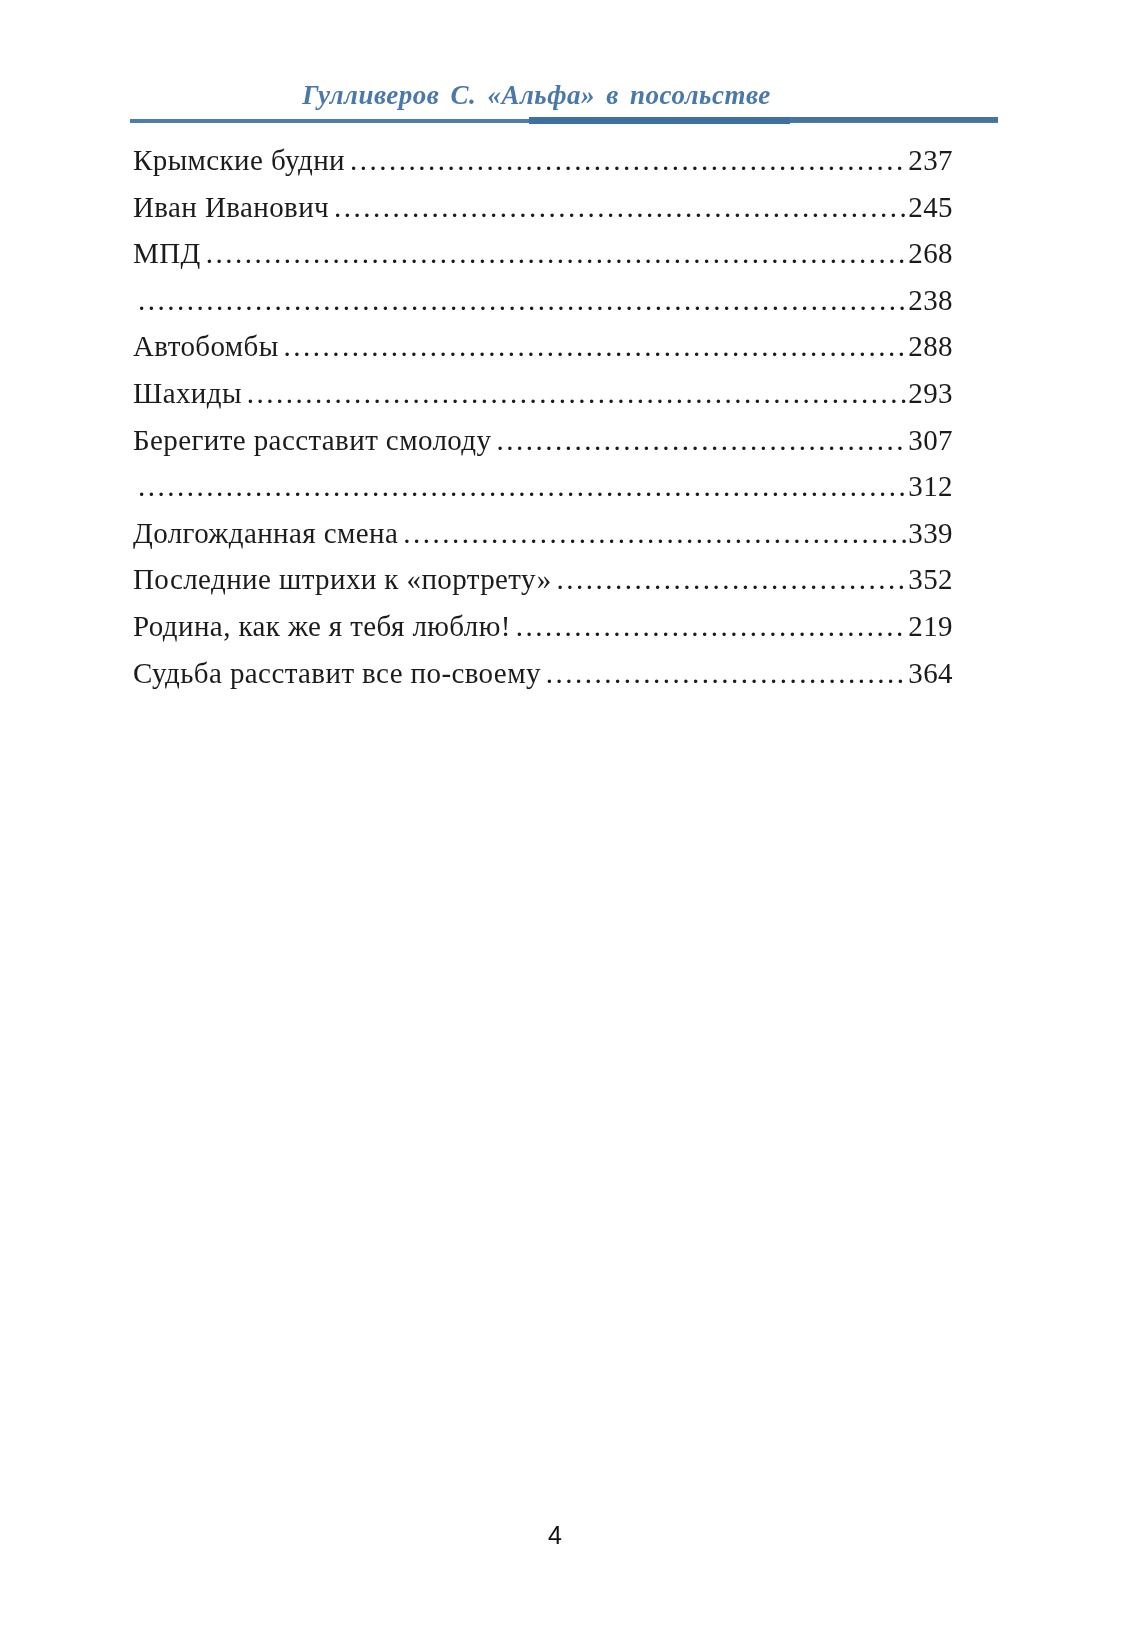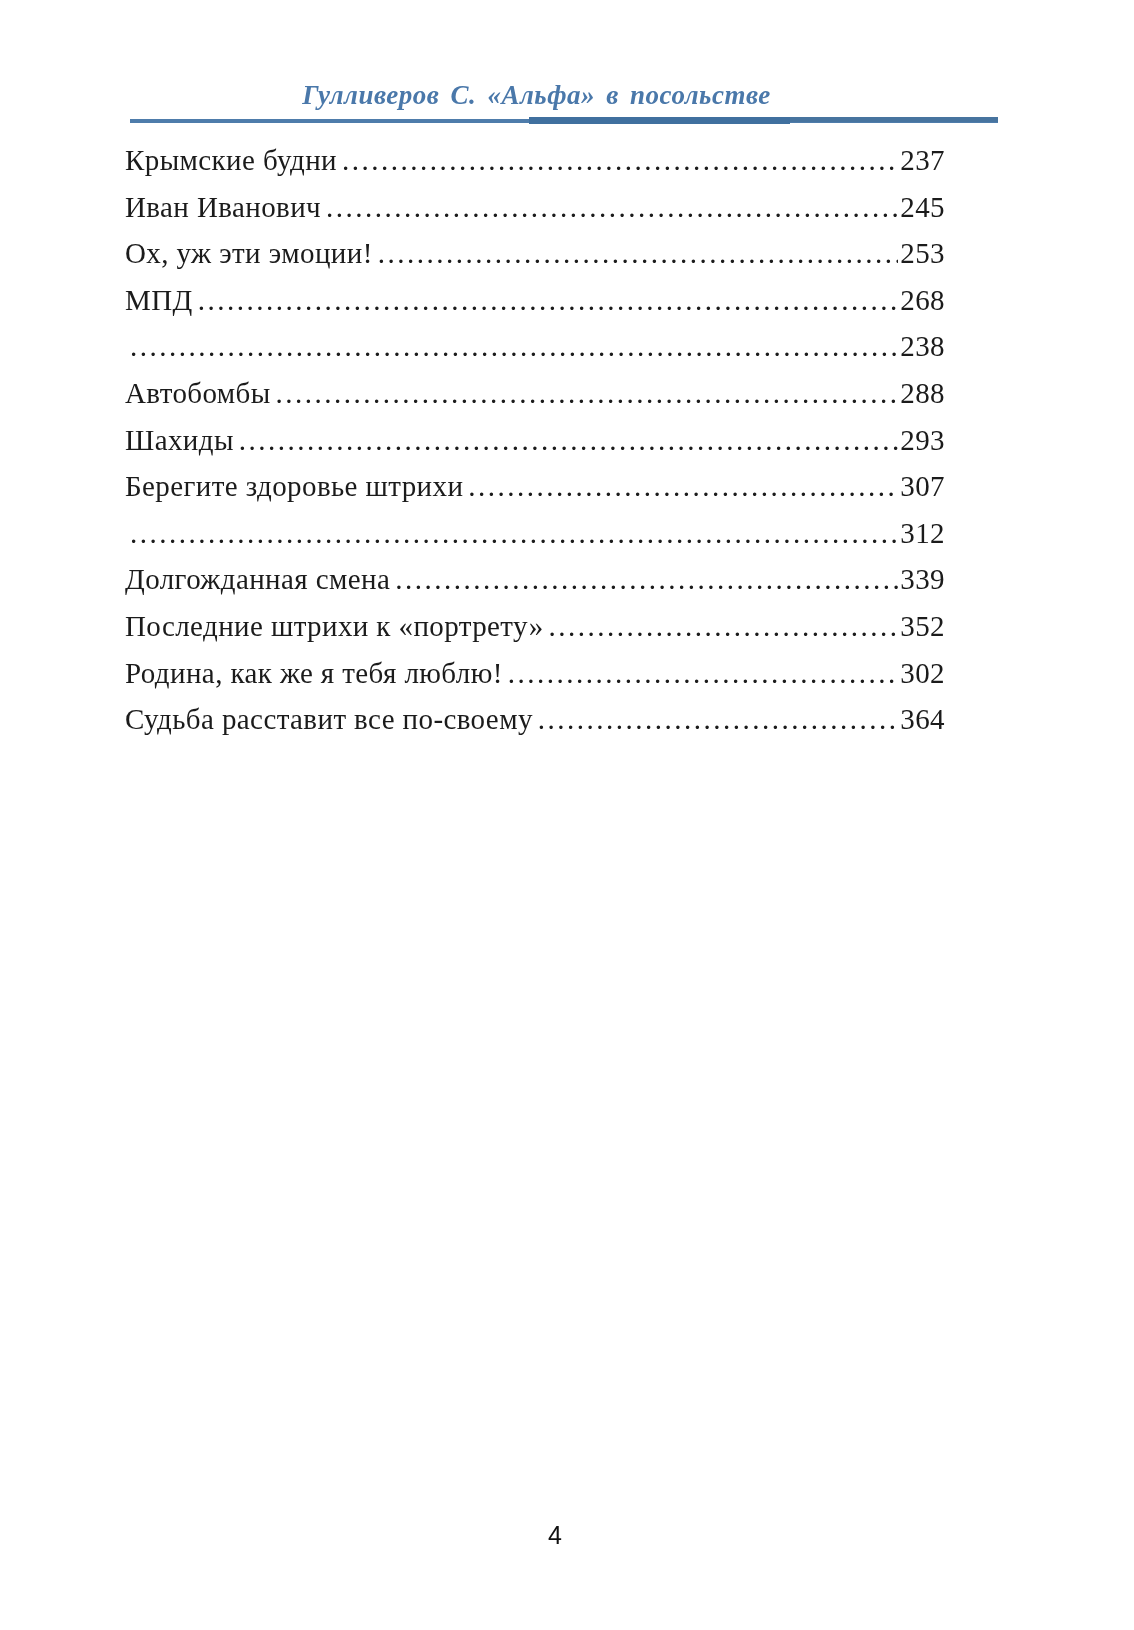--- a/index.html
+++ b/index.html
@@ -56,21 +56,21 @@
   }
   .header-rule .seg-right {
     left: 76%; width: 24%;
     top: 0; height: 5px;
     background: #47749f;
   }
   
   .toc {
     position: absolute;
     top: 137px;
-    left: 125px;
+    left: 133px;
     width: 820px;
     list-style: none;
     margin: 0;
     padding: 0;
   }
   .toc-row {
     display: flex;
     align-items: baseline;
     height: 46.6px;
     line-height: 46.6px;
@@ -127,66 +127,61 @@
         <span class="toc-title">Крымские будни</span>
         <span class="toc-dots"></span>
         <span class="toc-page">237</span>
       </li>
       <li class="toc-row">
         <span class="toc-title">Иван Иванович</span>
         <span class="toc-dots"></span>
         <span class="toc-page">245</span>
       </li>
       <li class="toc-row">
-        <span class="toc-title">Ох, уж эти эмоции!</span>
-        <span class="toc-dots"></span>
-        <span class="toc-page">253</span>
-      </li>
-      <li class="toc-row">
         <span class="toc-title">МПД</span>
         <span class="toc-dots"></span>
         <span class="toc-page">268</span>
       </li>
       <li class="toc-row">
         <span class="toc-dots"></span>
         <span class="toc-page">238</span>
       </li>
       <li class="toc-row">
         <span class="toc-title">Автобомбы</span>
         <span class="toc-dots"></span>
         <span class="toc-page">288</span>
       </li>
       <li class="toc-row">
         <span class="toc-title">Шахиды</span>
         <span class="toc-dots"></span>
         <span class="toc-page">293</span>
       </li>
       <li class="toc-row">
-        <span class="toc-title">Берегите здоровье штрихи</span>
+        <span class="toc-title">Берегите расставит смолоду</span>
         <span class="toc-dots"></span>
         <span class="toc-page">307</span>
       </li>
       <li class="toc-row">
         <span class="toc-dots"></span>
         <span class="toc-page">312</span>
       </li>
       <li class="toc-row">
         <span class="toc-title">Долгожданная смена</span>
         <span class="toc-dots"></span>
         <span class="toc-page">339</span>
       </li>
       <li class="toc-row">
         <span class="toc-title">Последние штрихи к «портрету»</span>
         <span class="toc-dots"></span>
         <span class="toc-page">352</span>
       </li>
       <li class="toc-row">
         <span class="toc-title">Родина, как же я тебя люблю!</span>
         <span class="toc-dots"></span>
-        <span class="toc-page">302</span>
+        <span class="toc-page">219</span>
       </li>
       <li class="toc-row">
         <span class="toc-title">Судьба расставит все по-своему</span>
         <span class="toc-dots"></span>
         <span class="toc-page">364</span>
       </li>
     </ul>
 
   <div class="page-footer">4</div>
 

